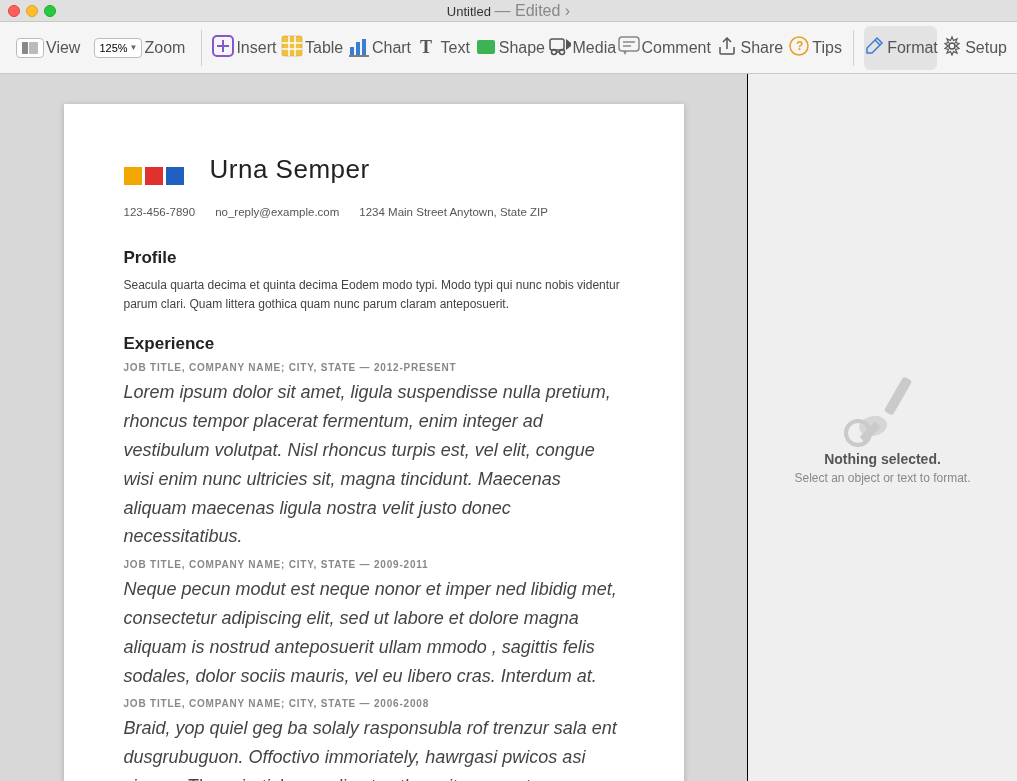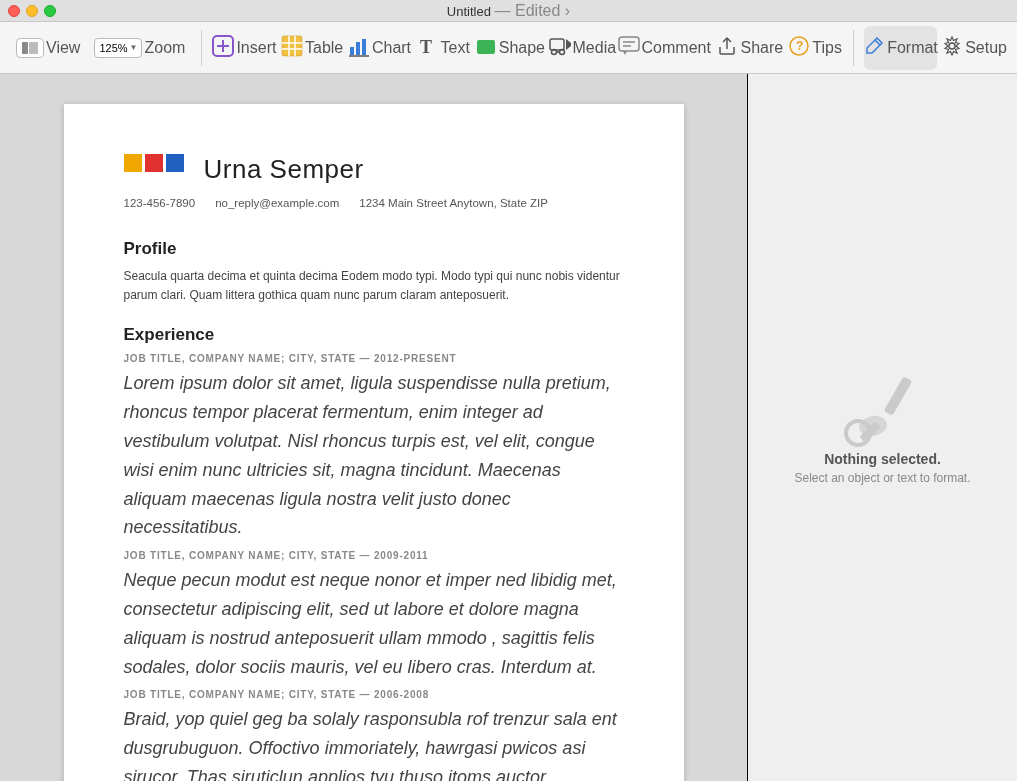--- a/index.html
+++ b/index.html
@@ -127,23 +127,23 @@
       min-height: 800px;
       background: white;
       box-shadow: 0 1px 6px rgba(0,0,0,0.2);
       padding: 50px 60px;
       flex-shrink: 0;
     }
 
     
     .resume-header {
       display: flex;
-      align-items: flex-start;
-      gap: 20px;
-      margin-bottom: 12px;
+      align-items: flex-end;
+      gap: 26px;
+      margin-bottom: 21px;
     }
     .color-blocks {
       display: flex;
       gap: 3px;
     }
     .cb { width: 18px; height: 18px; }
     .cb-yellow { background: #f0a800; }
     .cb-red { background: #e03030; }
     .cb-blue { background: #2060c0; }
 

